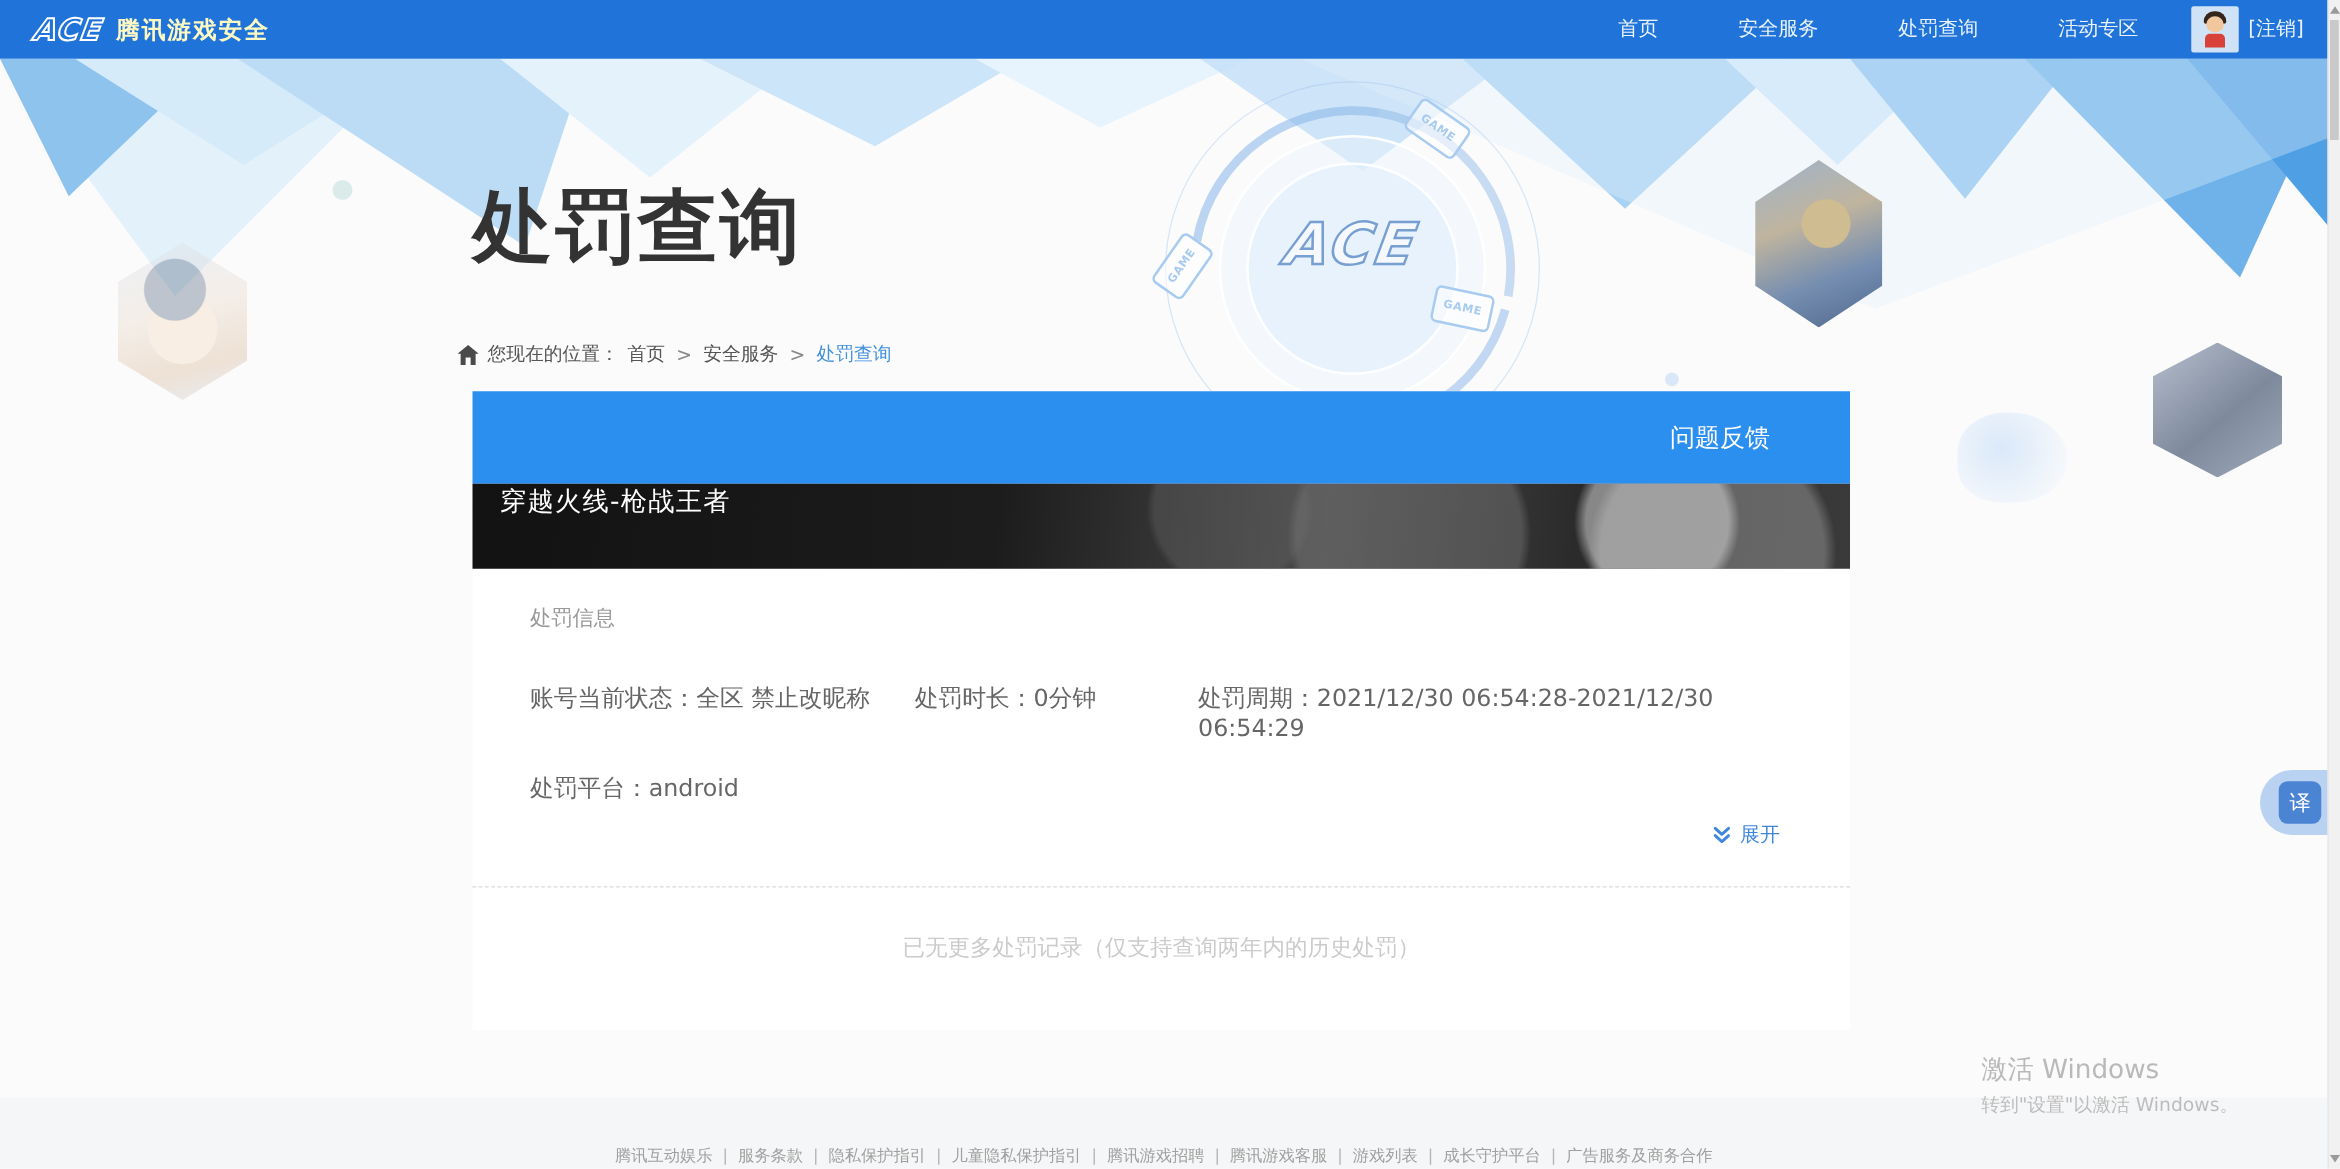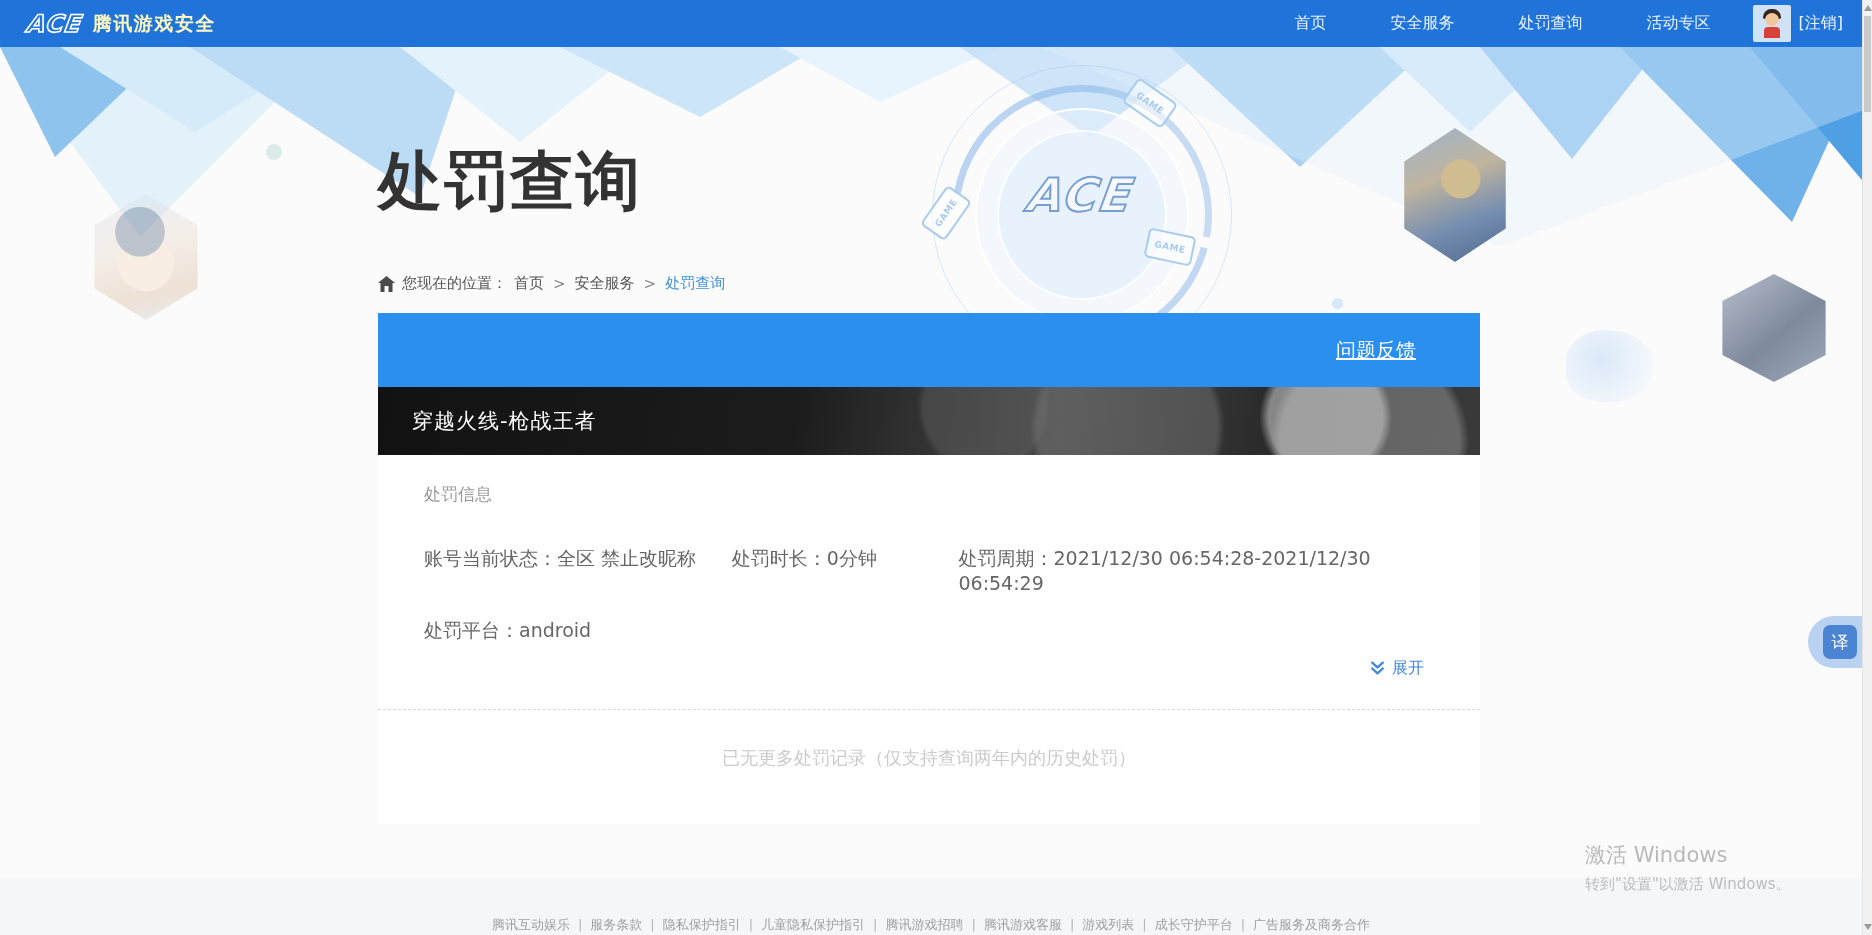--- a/index.html
+++ b/index.html
@@ -80,46 +80,46 @@
   .fairy { position: absolute; left: 1566px; top: 330px; width: 88px; height: 72px; z-index: 1;
     border-radius: 50% 60% 55% 45%; opacity: .8; pointer-events: none;
     background: radial-gradient(circle at 40% 40%, rgba(205,225,247,.9), rgba(225,238,250,.4) 70%, transparent 100%); }
 
   
   .page-title {
     position: absolute; left: 378px; top: 138px; z-index: 3;
     font-size: 64px; font-weight: 800; color: #333; letter-spacing: 2px;
   }
   .breadcrumb {
-    position: absolute; left: 378px; top: 274px; z-index: 3;
+    position: absolute; left: 366px; top: 274px; z-index: 3;
     display: flex; align-items: center; gap: 7px; font-size: 15px; color: #555;
   }
   .breadcrumb a { color: #555; text-decoration: none; cursor: pointer; }
   .breadcrumb .sep { color: #888; margin: 0 2px; }
   .breadcrumb .current { color: #4090dd; }
 
   
   .card {
     position: absolute; left: 378px; top: 313px; width: 1102px; z-index: 5;
     background: #fff;
   }
   .feedback-banner {
     height: 74px; background: #2b8ff0; display: flex; align-items: center; justify-content: flex-end;
     padding-right: 64px;
   }
-  .feedback-banner a { color: #fff; font-size: 20px; text-decoration: underline; cursor: pointer; }
+  .feedback-banner a { color: #fff; font-size: 20px; cursor: pointer; }
   .game-banner {
     position: relative; height: 68px; overflow: hidden;
     background:
       radial-gradient(circle at 86% 45%, rgba(210,210,210,.55) 0 6%, transparent 7%),
       radial-gradient(circle at 90% 80%, rgba(150,150,150,.5) 0 9%, transparent 10%),
       radial-gradient(circle at 68% 60%, rgba(120,120,120,.45) 0 12%, transparent 13%),
       radial-gradient(circle at 55% 30%, rgba(100,100,100,.4) 0 10%, transparent 11%),
       linear-gradient(95deg, #121212 0%, #1c1c1c 38%, #4a4a4a 62%, #2b2b2b 80%, #3a3a3a 100%);
-    display: flex; align-items: center; padding-left: 12px;
+    display: flex; align-items: flex-start;
   }
   .game-banner .game-title { color: #fff; font-size: 21px; font-weight: 500; margin-left: 22px; letter-spacing: 1px; z-index: 2; }
 
   .record { padding: 0 46px; }
   .record-title { margin-top: 44px; font-size: 21px; font-weight: 700; color: #333; }
   .section-label { margin-top: 28px; font-size: 17px; color: #999; }
   .fields-row { margin-top: 40px; display: flex; font-size: 19px; color: #666; }
   .fields-row.second { margin-top: 24px; }
   .field-col0 { width: 326px; }
   .field-col1 { width: 240px; }

